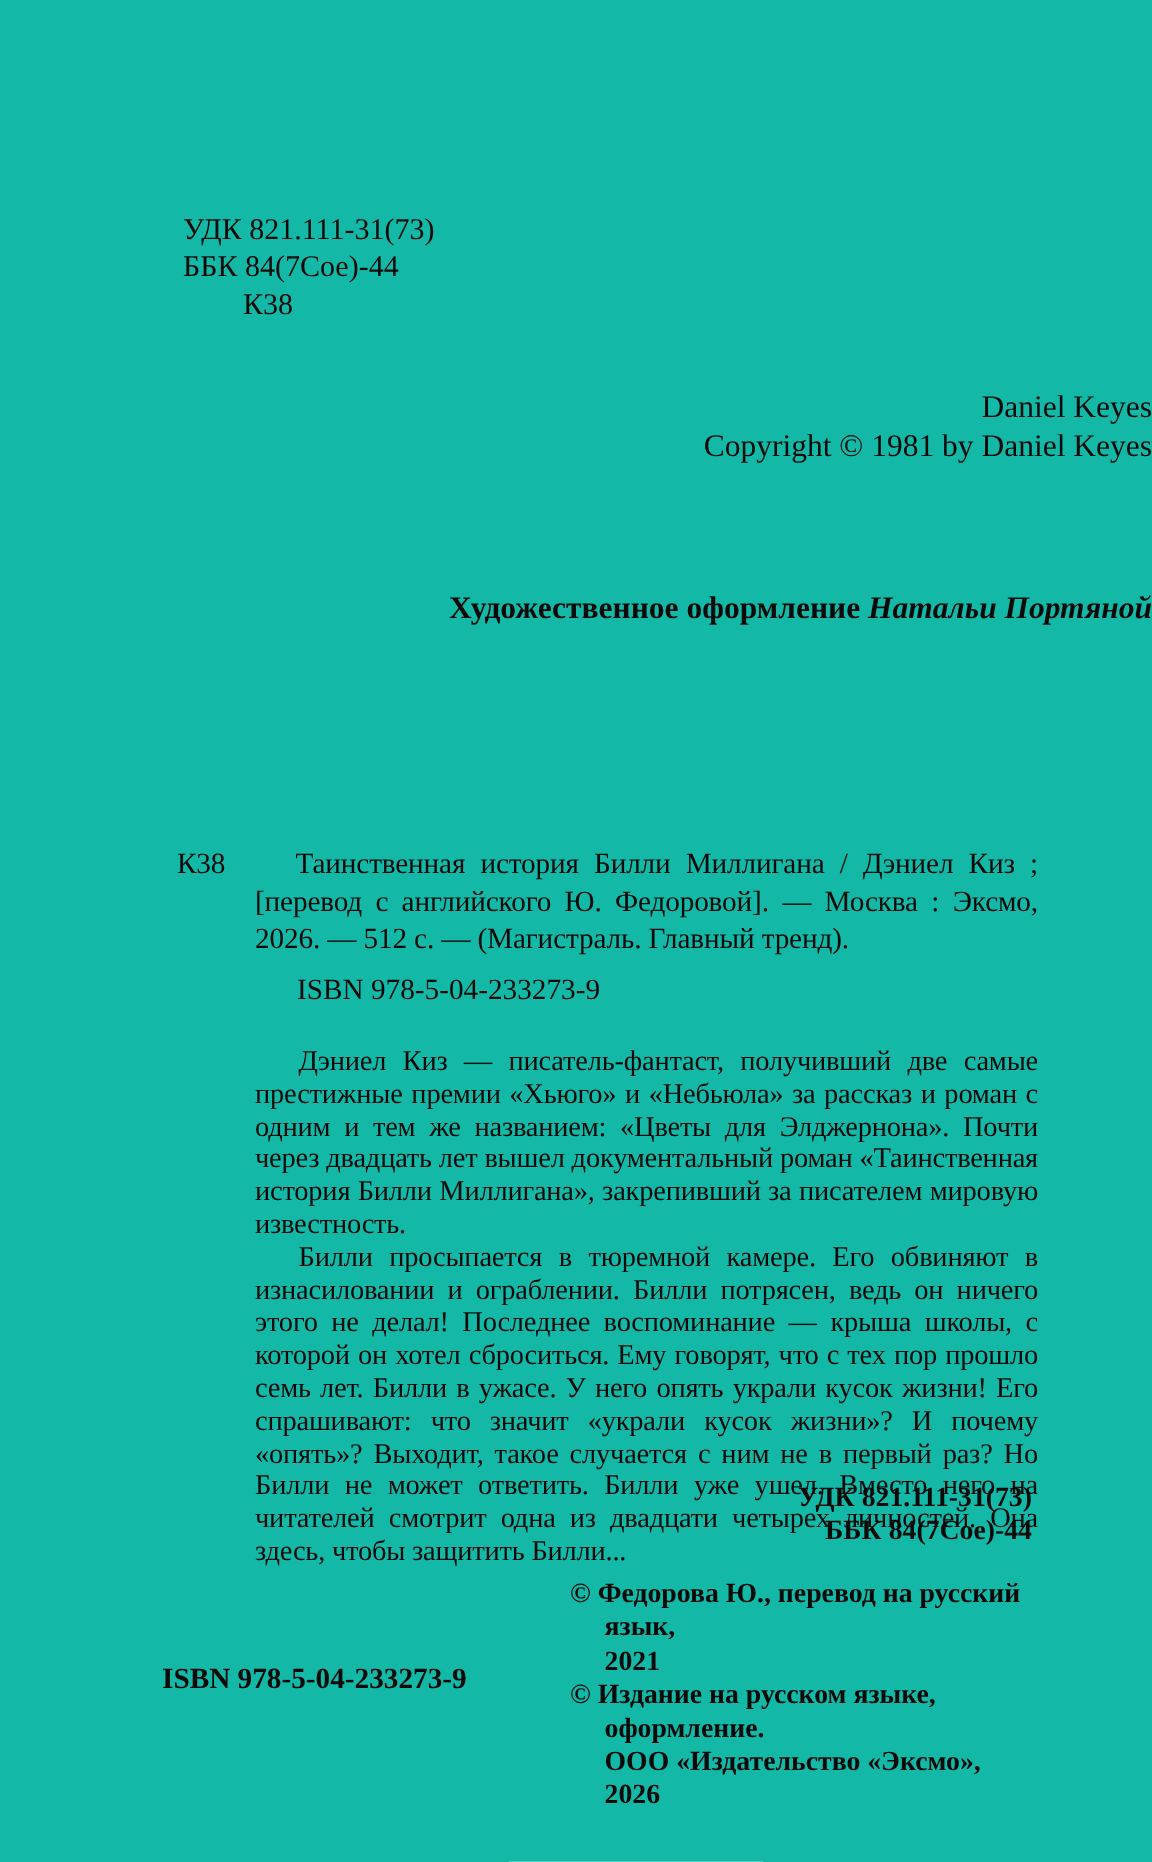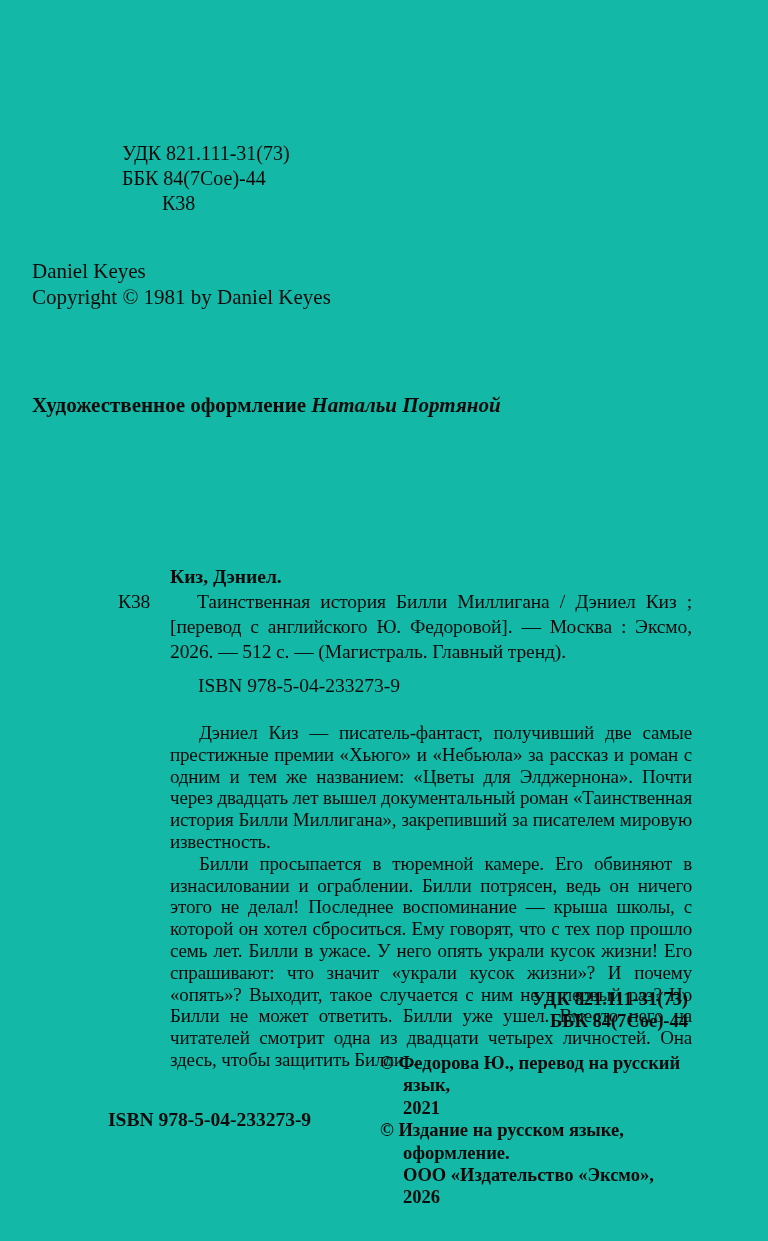--- a/index.html
+++ b/index.html
@@ -12,21 +12,21 @@
     position: relative;
   }
   .page { position: relative; width: 768px; height: 1241px; background: #14b8a6; }
   .block { position: absolute; }
 
   
   .top-codes { left: 122px; top: 141px; font-size: 20px; line-height: 25px; }
   .top-codes .sign { padding-left: 40px; }
 
   
-  .centered { left: 32px; width: 736px; text-align: left; }
+  .centered { left: 32px; width: 736px; text-align: right; }
   .title-block { top: 258px; font-size: 21px; line-height: 26px; }
   .credit { font-size: 21px; line-height: 25px; }
   .credit-translation { top: 351px; }
   .credit-design { top: 393px; font-weight: bold; }
   .it { font-style: italic; }
 
   
   .main-column { left: 170px; top: 564px; width: 522px; }
   .bib-head { font-weight: bold; font-size: 19.5px; line-height: 25px; }
   .bib-entry {
@@ -76,21 +76,20 @@
   </div>
 
 
   <div class="block centered credit credit-design">
     <span>Художественное оформление</span>
     <span class="it">Натальи Портяной</span>
   </div>
 
   <div class="block main-column">
 
-    <div class="bib-head">Киз, Дэниел.</div>
 
     <div class="bib-entry">
       <span class="bib-sign">К38</span>
       <span>Таинственная история Билли Миллигана / Дэниел Киз ; [перевод с английского Ю. Федоровой]. — Москва : Эксмо, 2026. — 512 с. — (Магистраль. Главный тренд).</span>
     </div>
 
     <div class="bib-isbn">ISBN 978-5-04-233273-9</div>
 
     <div class="annot-wrap">
       <p class="annot">Дэниел Киз — писатель-фантаст, получивший две самые пре­стижные премии «Хьюго» и «Небьюла» за рассказ и роман с одним и тем же названием: «Цветы для Элджернона». Почти через двадцать лет вышел документальный роман «Таинственная история Билли Миллигана», закрепивший за писателем мировую известность.</p>

